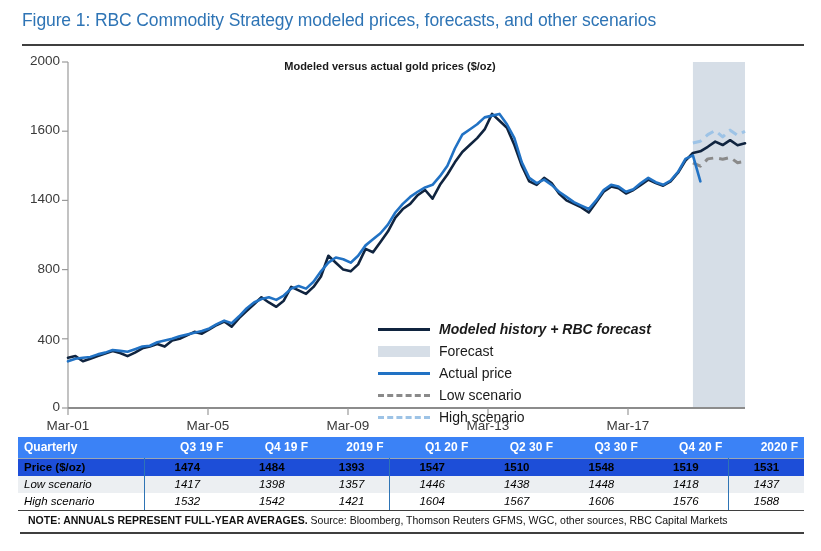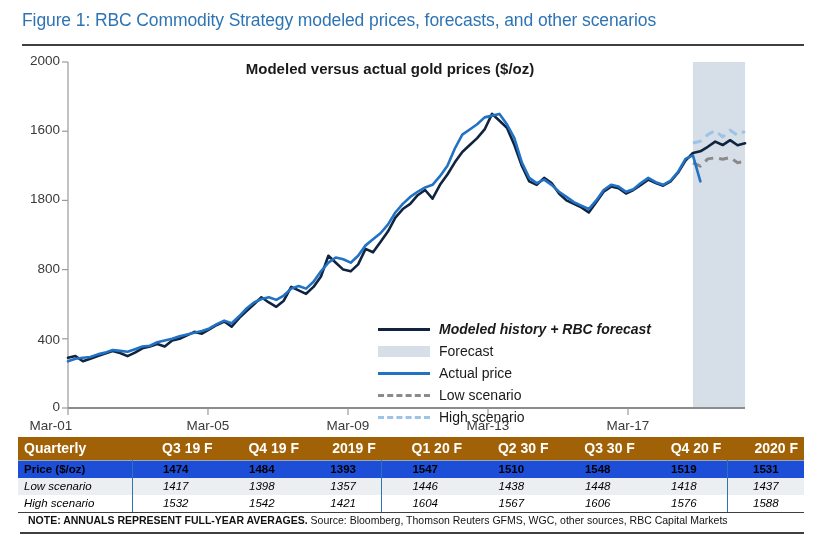--- a/index.html
+++ b/index.html
@@ -37,21 +37,21 @@
   #chart-wrap {
     position: absolute;
     left: 0px; top: 50px;
     width: 821px; height: 382px;
   }
   #chart-title {
     position: absolute;
     left: 150px; top: 10px;
     width: 480px;
     text-align: center;
-    font-size: 15px;
+    font-size: 11px;
     font-weight: bold;
     color: #1a1a1a;
     white-space: nowrap;
   }
   #plot-svg { position: absolute; left: 0; top: 0; }
 
   .ytick-label {
     position: absolute;
     right: 0; width: 46px;
     text-align: right;
@@ -96,24 +96,24 @@
     position: absolute;
     left: 18px; top: 437px;
     width: 786px;
   }
   table#data-table {
     width: 786px;
     border-collapse: collapse;
     font-size: 11.5px;
   }
   #data-table th {
-    background: #a16207;
+    background: #3b82f6;
     color: #ffffff;
     font-weight: bold;
-    font-size: 14px;
+    font-size: 12px;
     padding: 3px 6px 4px 6px;
     text-align: right;
     white-space: nowrap;
     height: 19px;
   }
   #data-table th.rowhead { text-align: left; }
   #data-table td {
     padding: 2px 6px 3px 6px;
     text-align: center;
     white-space: nowrap;
@@ -206,24 +206,24 @@
       <div class="legend-row">
         <span class="legend-swatch">
             <span class="sw-line sw-light" style="display:block"></span>
           </span>
         <span class="legend-label">High scenario</span>
       </div>
     </div>
   <div class="ytick-label" style="left: 14px; top: 349px;">0</div>
       <div class="ytick-label" style="left: 14px; top: 282px;">400</div>
       <div class="ytick-label" style="left: 14px; top: 210.6px;">800</div>
-      <div class="ytick-label" style="left: 14px; top: 141.4px;">1800</div>
+      <div class="ytick-label" style="left: 14px; top: 141.4px;">1400</div>
       <div class="ytick-label" style="left: 14px; top: 72.2px;">1600</div>
       <div class="ytick-label" style="left: 14px; top: 3px;">2000</div>
-      <div class="xtick-label" style="left: 11px; top: 368px;">Mar-01</div>
+      <div class="xtick-label" style="left: 28px; top: 368px;">Mar-01</div>
       <div class="xtick-label" style="left: 168px; top: 368px;">Mar-05</div>
       <div class="xtick-label" style="left: 308px; top: 368px;">Mar-09</div>
       <div class="xtick-label" style="left: 448px; top: 368px;">Mar-13</div>
       <div class="xtick-label" style="left: 588px; top: 368px;">Mar-17</div>
     </div>
 
   <div id="table-wrap">
     <table id="data-table">
       <thead>
         <tr>

